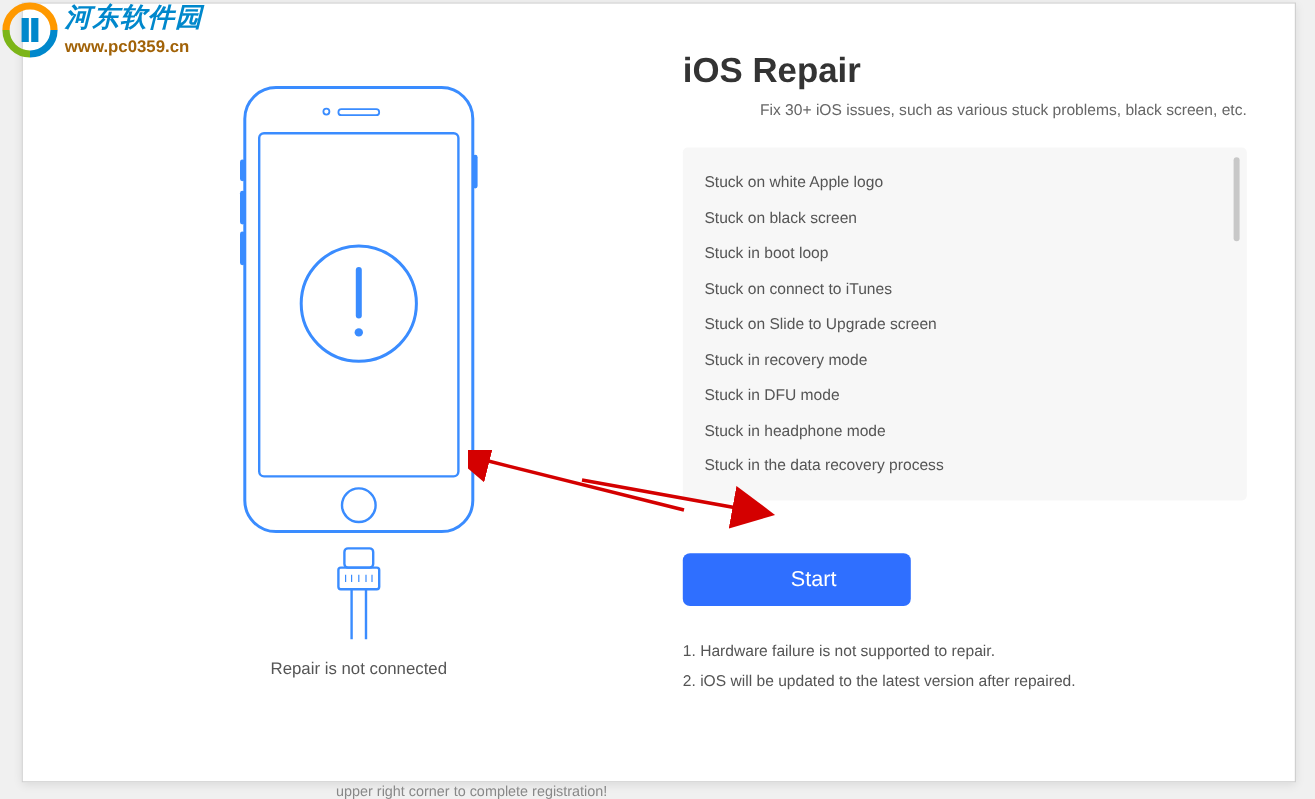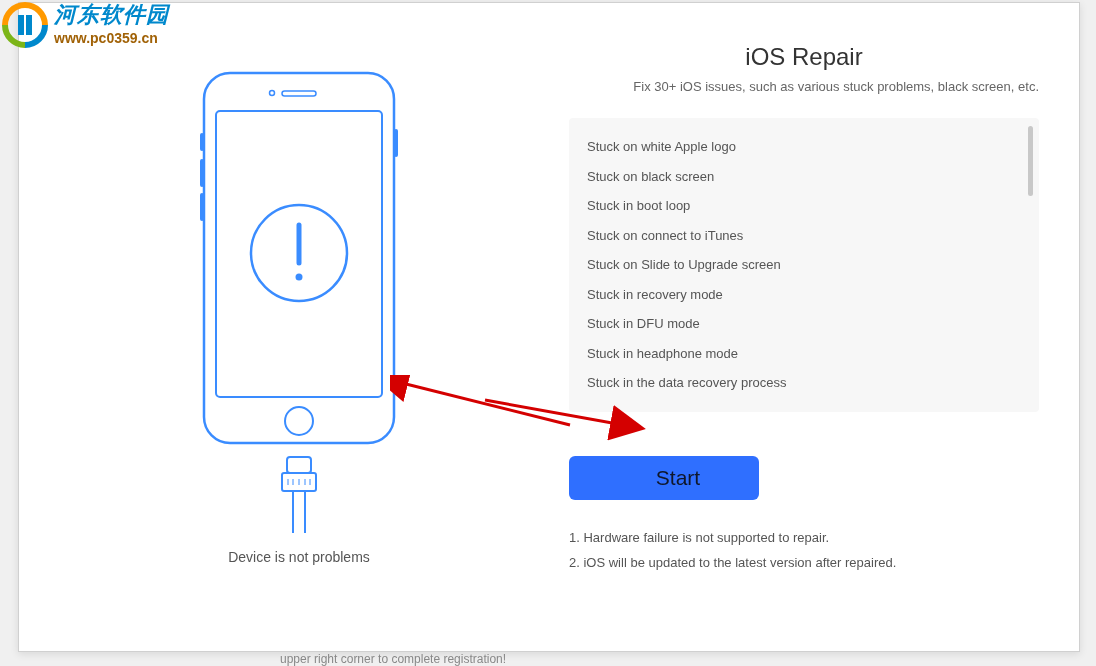--- a/index.html
+++ b/index.html
@@ -89,25 +89,24 @@
     .phone-svg {
       display: block;
     }
     .device-status {
       margin-top: 16px;
       font-size: 14px;
       color: #555;
       text-align: center;
     }
     .panel-title {
-      font-size: 24px;
-      font-weight: 400;
+      font-size: 29px;
+      font-weight: 700;
       color: #333;
       margin-bottom: 8px;
-      text-align: center;
     }
     .panel-subtitle {
       font-size: 13px;
       color: #666;
       margin-bottom: 24px;
       text-align: right;
     }
     .issues-list {
       background: #f7f7f7;
       border-radius: 4px;
@@ -128,26 +127,26 @@
       position: absolute;
       right: 6px;
       top: 8px;
       width: 5px;
       height: 70px;
       background: #c8c8c8;
       border-radius: 3px;
     }
     .start-btn {
       background: #2f6fff;
-      color: #0f172a;
+      color: #ffffff;
       border: none;
       border-radius: 6px;
       width: 190px;
       height: 44px;
-      font-size: 21px;
+      font-size: 18px;
       cursor: pointer;
       margin-bottom: 30px;
       padding-left: 28px;
     }
     .warning-section {
       font-size: 13px;
       color: #555;
     }
     .warning-label {
       margin-bottom: 10px;
@@ -259,21 +258,21 @@
           <rect x="88" y="410" width="34" height="18" rx="2" fill="none" stroke="#3a8cff" stroke-width="2"></rect>
           <line x1="94" y1="416" x2="94" y2="422" stroke="#3a8cff" stroke-width="1"></line>
           <line x1="99" y1="416" x2="99" y2="422" stroke="#3a8cff" stroke-width="1"></line>
           <line x1="105" y1="416" x2="105" y2="422" stroke="#3a8cff" stroke-width="1"></line>
           <line x1="111" y1="416" x2="111" y2="422" stroke="#3a8cff" stroke-width="1"></line>
           <line x1="116" y1="416" x2="116" y2="422" stroke="#3a8cff" stroke-width="1"></line>
           <line x1="99" y1="428" x2="99" y2="470" stroke="#3a8cff" stroke-width="2"></line>
           <line x1="111" y1="428" x2="111" y2="470" stroke="#3a8cff" stroke-width="2"></line>
         </svg>
       </div>
-      <div class="device-status">Device is not problems</div>
+      <div class="device-status">Repair is not connected</div>
     </div>
 
     <div class="right-panel">
       <h1 class="panel-title">iOS Repair</h1>
       <p class="panel-subtitle">Fix 30+ iOS issues, such as various stuck problems, black screen, etc.</p>
 
       <div class="issues-list">
         <div class="issue-item">Stuck on white Apple logo</div>
         <div class="issue-item">Stuck on black screen</div>
         <div class="issue-item">Stuck in boot loop</div>

